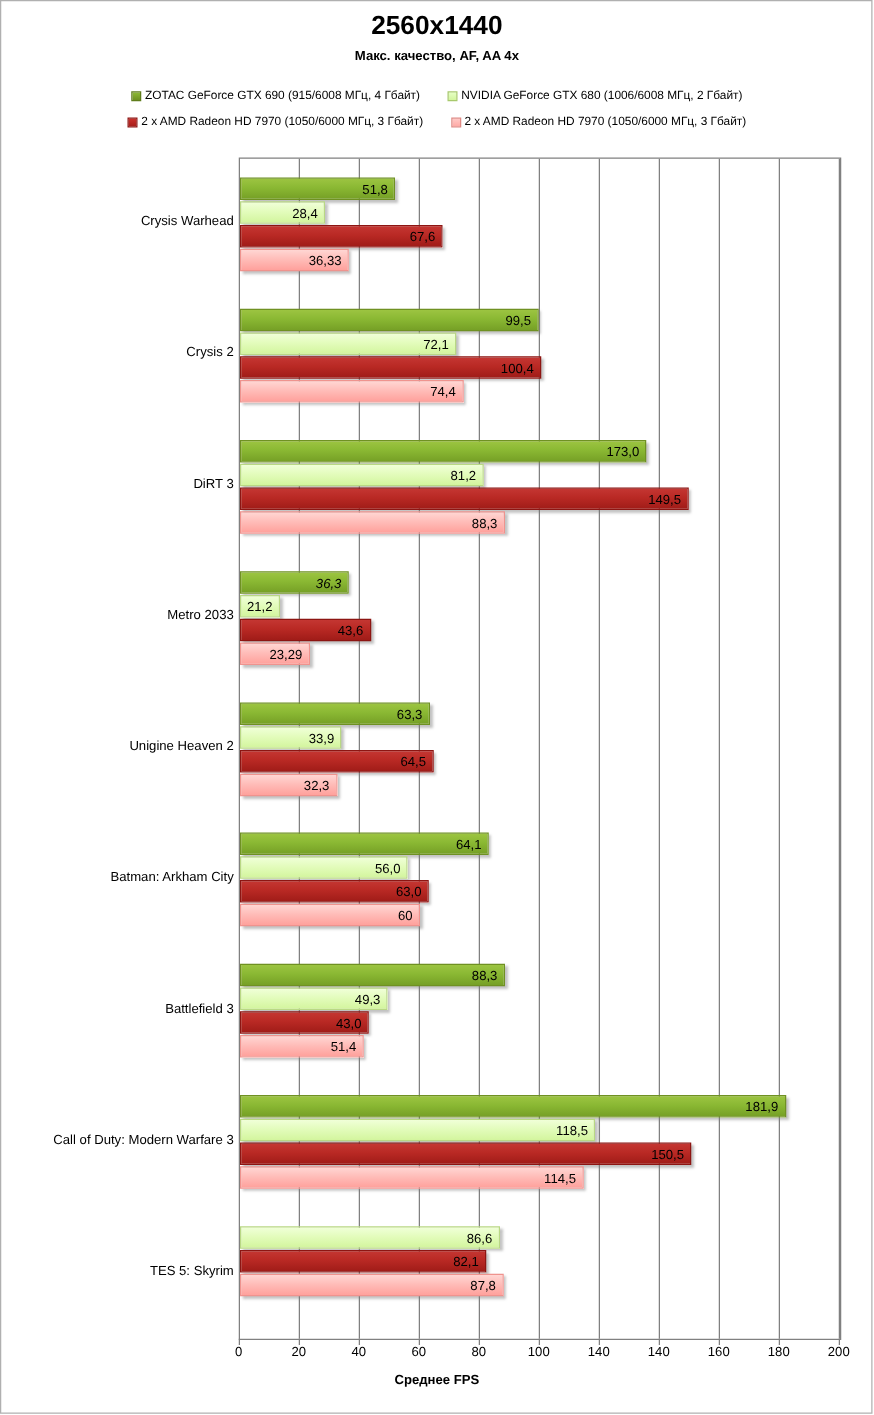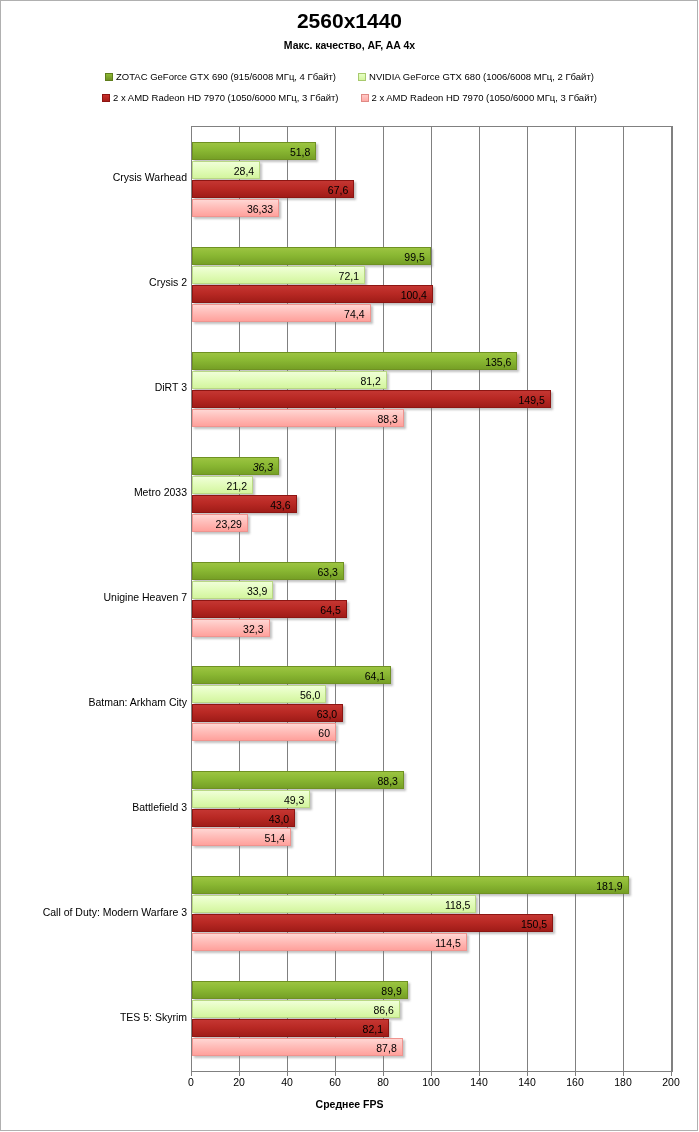--- a/index.html
+++ b/index.html
@@ -235,21 +235,21 @@
       <span>2 x AMD Radeon HD 7970 (1050/6000 МГц, 3 Гбайт)</span>
     </div>
   </div>
 </div>
 
 <div id="cat-labels">
     <div class="cat-label" style="top: 45.4444px;">Crysis Warhead</div>
     <div class="cat-label" style="top: 150.333px;">Crysis 2</div>
     <div class="cat-label" style="top: 255.222px;">DiRT 3</div>
     <div class="cat-label" style="top: 360.111px;">Metro 2033</div>
-    <div class="cat-label" style="top: 465px;">Unigine Heaven 7</div>
+    <div class="cat-label" style="top: 465px;">Unigine Heaven 2</div>
     <div class="cat-label" style="top: 569.889px;">Batman: Arkham City</div>
     <div class="cat-label" style="top: 674.778px;">Battlefield 3</div>
     <div class="cat-label" style="top: 779.667px;">Call of Duty: Modern Warfare 3</div>
     <div class="cat-label" style="top: 884.556px;">TES 5: Skyrim</div>
   </div>
 
 <div id="plot-area">
     <div class="gridline" style="left: 47px;"></div>
     <div class="gridline" style="left: 95px;"></div>
     <div class="gridline" style="left: 143px;"></div>
@@ -300,21 +300,21 @@
       </div>
       <div class="bar-wrap">
         <div class="bar pink" title="2 x AMD Radeon HD 7970 (1050/6000 МГц, 3 Гбайт): 74,4" style="width: 178.56px;">
           <span class="bar-label">74,4</span>
         </div>
       </div>
     </div>
     <div class="cat-row" style="top: 224.722px;">
       <div class="bar-wrap">
         <div class="bar green" title="ZOTAC GeForce GTX 690 (915/6008 МГц, 4 Гбайт): 135,6" style="width: 325.44px;">
-          <span class="bar-label">135,6</span>
+          <span class="bar-label">173,0</span>
         </div>
       </div>
       <div class="bar-wrap">
         <div class="bar ltgreen" title="NVIDIA GeForce GTX 680 (1006/6008 МГц, 2 Гбайт): 81,2" style="width: 194.88px;">
           <span class="bar-label">81,2</span>
         </div>
       </div>
       <div class="bar-wrap">
         <div class="bar red" title="2 x AMD Radeon HD 7970 (1050/6000 МГц, 3 Гбайт): 149,5" style="width: 358.8px;">
           <span class="bar-label">149,5</span>
@@ -326,21 +326,21 @@
         </div>
       </div>
     </div>
     <div class="cat-row" style="top: 329.611px;">
       <div class="bar-wrap">
         <div class="bar green" title="ZOTAC GeForce GTX 690 (915/6008 МГц, 4 Гбайт): 36,3" style="width: 87.12px; font-style: italic;">
           <span class="bar-label">36,3</span>
         </div>
       </div>
       <div class="bar-wrap">
-        <div class="bar ltgreen" title="NVIDIA GeForce GTX 680 (1006/6008 МГц, 2 Гбайт): 21,2" style="width: 61px;">
+        <div class="bar ltgreen" title="NVIDIA GeForce GTX 680 (1006/6008 МГц, 2 Гбайт): 21,2" style="width: 32px;">
           <span class="bar-label">21,2</span>
         </div>
       </div>
       <div class="bar-wrap">
         <div class="bar red" title="2 x AMD Radeon HD 7970 (1050/6000 МГц, 3 Гбайт): 43,6" style="width: 104.64px;">
           <span class="bar-label">43,6</span>
         </div>
       </div>
       <div class="bar-wrap">
         <div class="bar pink" title="2 x AMD Radeon HD 7970 (1050/6000 МГц, 3 Гбайт): 23,29" style="width: 55.896px;">
@@ -430,25 +430,20 @@
           <span class="bar-label">150,5</span>
         </div>
       </div>
       <div class="bar-wrap">
         <div class="bar pink" title="2 x AMD Radeon HD 7970 (1050/6000 МГц, 3 Гбайт): 114,5" style="width: 274.8px;">
           <span class="bar-label">114,5</span>
         </div>
       </div>
     </div>
     <div class="cat-row" style="top: 854.056px;">
-      <div class="bar-wrap">
-        <div class="bar green" title="ZOTAC GeForce GTX 690 (915/6008 МГц, 4 Гбайт): 89,9" style="width: 215.76px;">
-          <span class="bar-label">89,9</span>
-        </div>
-      </div>
       <div class="bar-wrap">
         <div class="bar ltgreen" title="NVIDIA GeForce GTX 680 (1006/6008 МГц, 2 Гбайт): 86,6" style="width: 207.84px;">
           <span class="bar-label">86,6</span>
         </div>
       </div>
       <div class="bar-wrap">
         <div class="bar red" title="2 x AMD Radeon HD 7970 (1050/6000 МГц, 3 Гбайт): 82,1" style="width: 197.04px;">
           <span class="bar-label">82,1</span>
         </div>
       </div>

